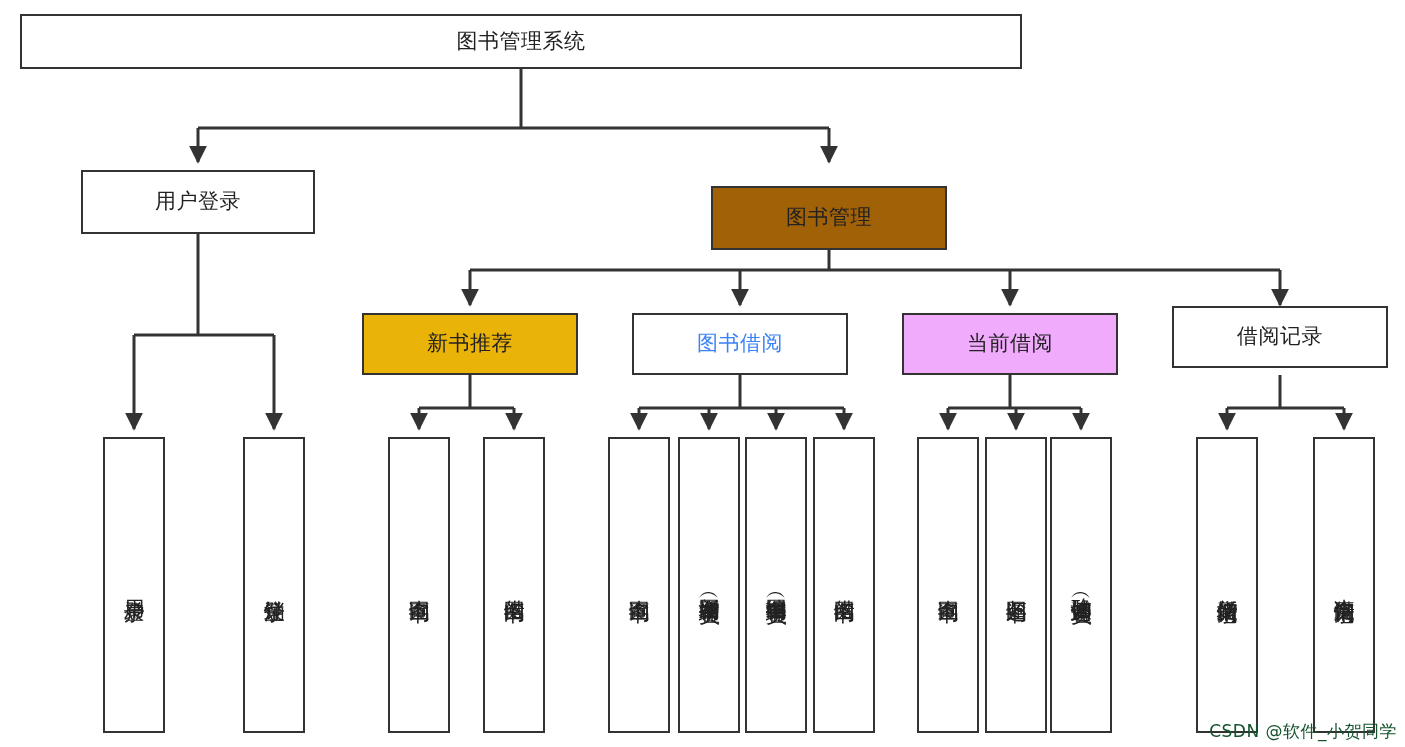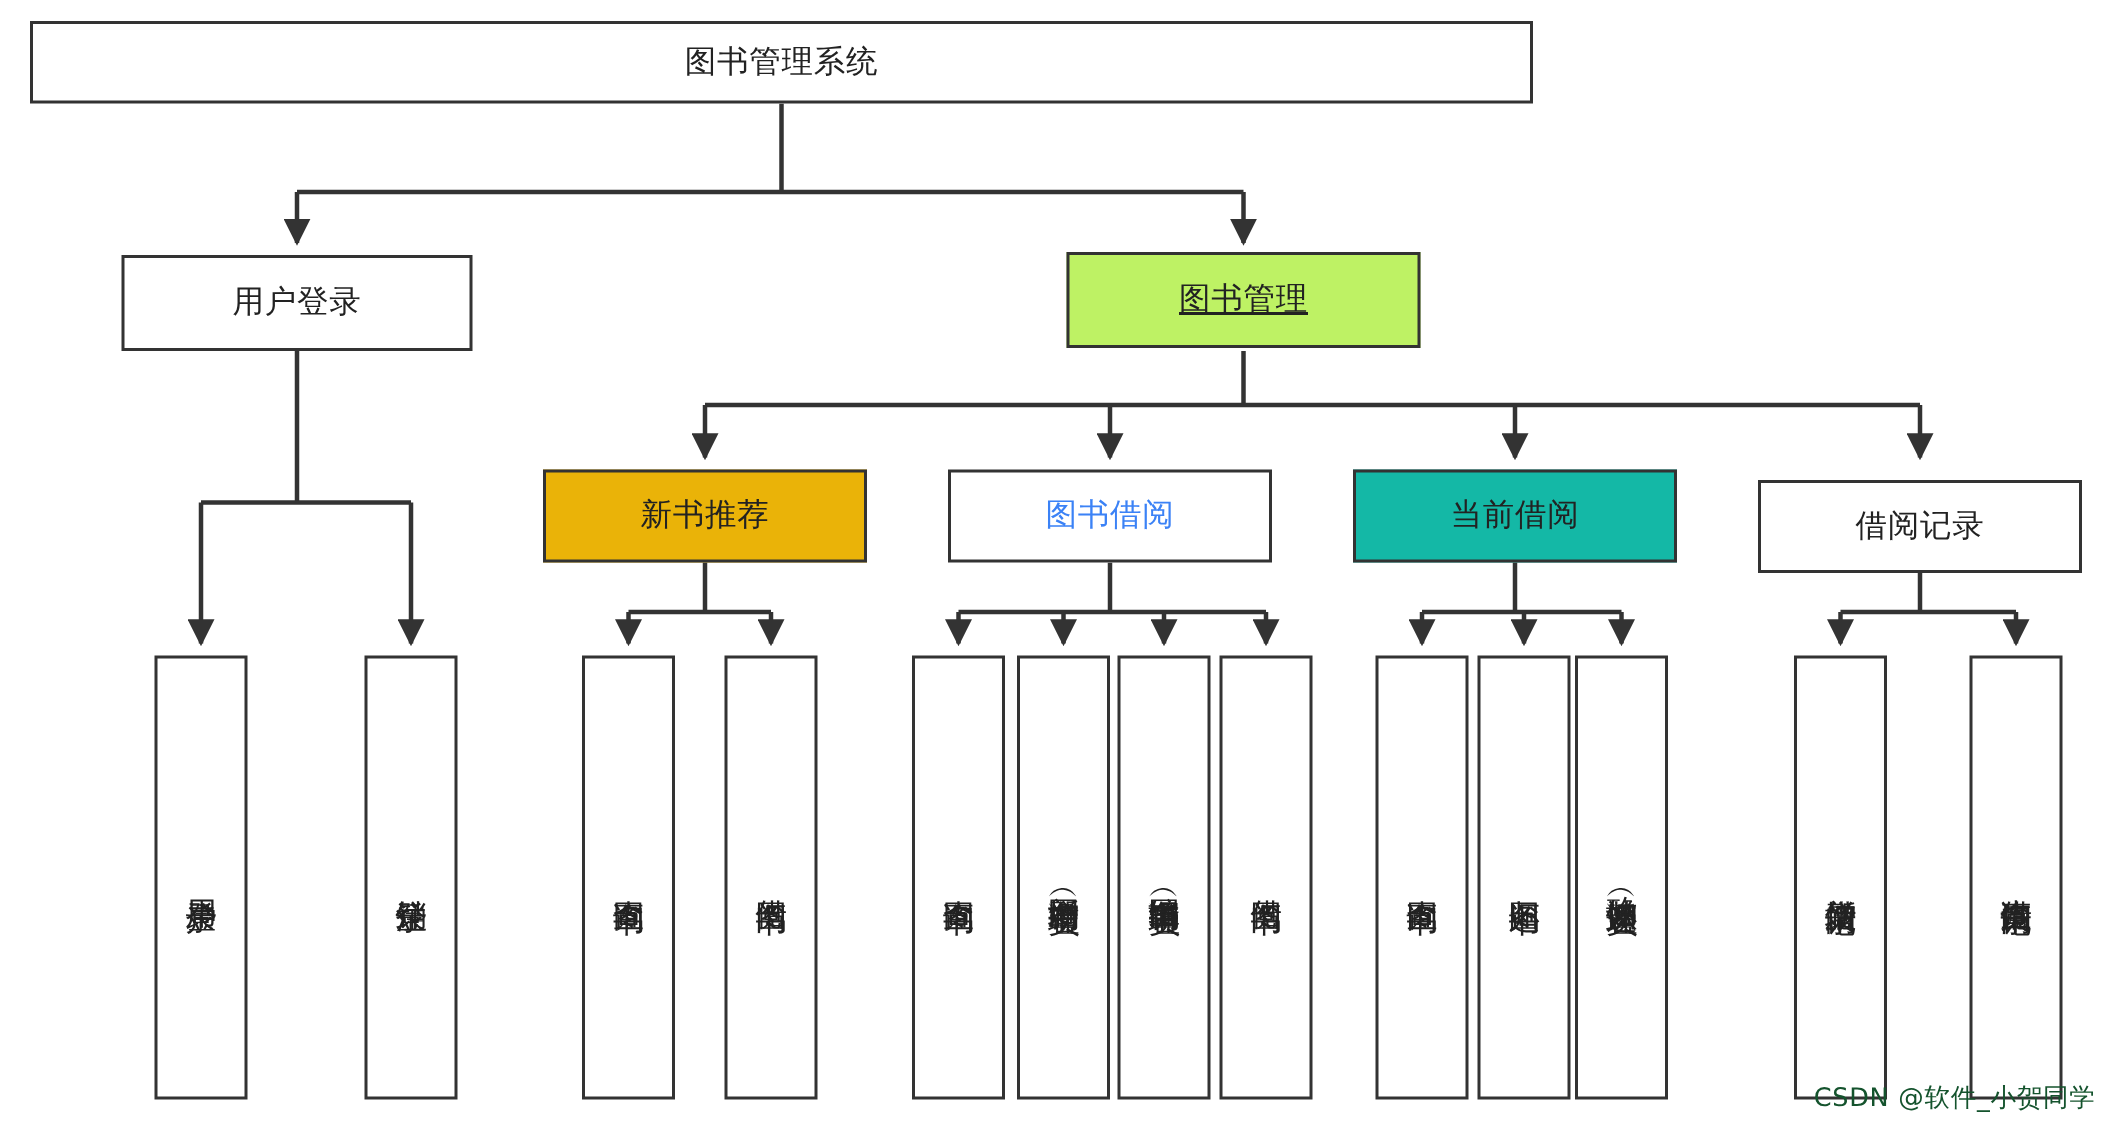--- a/index.html
+++ b/index.html
@@ -121,34 +121,34 @@
     </g>
   </svg>
 
   <div class="node node-h" id="node-root" style="left: 20px; top: 14px; width: 1002px; height: 55px; border-color: rgb(51, 51, 51); background: rgb(255, 255, 255); color: rgb(34, 34, 34);">
     <span>图书管理系统</span>
   </div>
 
   <div class="node node-h" id="node-l2-0" style="left: 81px; top: 170px; width: 234px; height: 64px; border-color: rgb(51, 51, 51); background: rgb(255, 255, 255); color: rgb(34, 34, 34);">
     <span>用户登录</span>
   </div>
-  <div class="node node-h" id="node-l2-1" style="left: 711px; top: 168px; width: 236px; height: 64px; border-color: rgb(51, 51, 51); background: #bef264; color: rgb(34, 34, 34); text-decoration: underline;">
+  <div class="node node-h" id="node-l2-1" style="left: 711px; top: 186px; width: 236px; height: 64px; border-color: rgb(51, 51, 51); background: #a16207; color: rgb(34, 34, 34);">
     <span>图书管理</span>
   </div>
 
   <div class="node node-h" id="node-l3-0" style="left: 362px; top: 313px; width: 216px; height: 62px; border-color: rgb(51, 51, 51); background: #eab308; color: rgb(34, 34, 34); text-align: right;">
     <span>新书推荐</span>
   </div>
   <div class="node node-h" id="node-l3-1" style="left: 632px; top: 313px; width: 216px; height: 62px; border-color: rgb(51, 51, 51); background: rgb(255, 255, 255); color: #3b82f6;">
     <span>图书借阅</span>
   </div>
-  <div class="node node-h" id="node-l3-2" style="left: 902px; top: 313px; width: 216px; height: 62px; border-color: rgb(51, 51, 51); background: #14b8a6; color: rgb(34, 34, 34);">
+  <div class="node node-h" id="node-l3-2" style="left: 902px; top: 313px; width: 216px; height: 62px; border-color: rgb(51, 51, 51); background: #f0abfc; color: rgb(34, 34, 34);">
     <span>当前借阅</span>
   </div>
-  <div class="node node-h" id="node-l3-3" style="left: 1172px; top: 320px; width: 216px; height: 62px; border-color: rgb(51, 51, 51); background: rgb(255, 255, 255); color: rgb(34, 34, 34);">
+  <div class="node node-h" id="node-l3-3" style="left: 1172px; top: 306px; width: 216px; height: 62px; border-color: rgb(51, 51, 51); background: rgb(255, 255, 255); color: rgb(34, 34, 34);">
     <span>借阅记录</span>
   </div>
 
   <div class="node node-v" id="node-leaf-0" style="left: 103px; top: 437px; width: 62px; height: 296px; border-color: rgb(51, 51, 51); background: rgb(255, 255, 255); color: rgb(34, 34, 34);">
     <span class="vtext">用户登录</span>
   </div>
   <div class="node node-v" id="node-leaf-1" style="left: 243px; top: 437px; width: 62px; height: 296px; border-color: rgb(51, 51, 51); background: rgb(255, 255, 255); color: rgb(34, 34, 34);">
     <span class="vtext">注销登录</span>
   </div>
   <div class="node node-v" id="node-leaf-2" style="left: 388px; top: 437px; width: 62px; height: 296px; border-color: rgb(51, 51, 51); background: rgb(255, 255, 255); color: rgb(34, 34, 34);">

